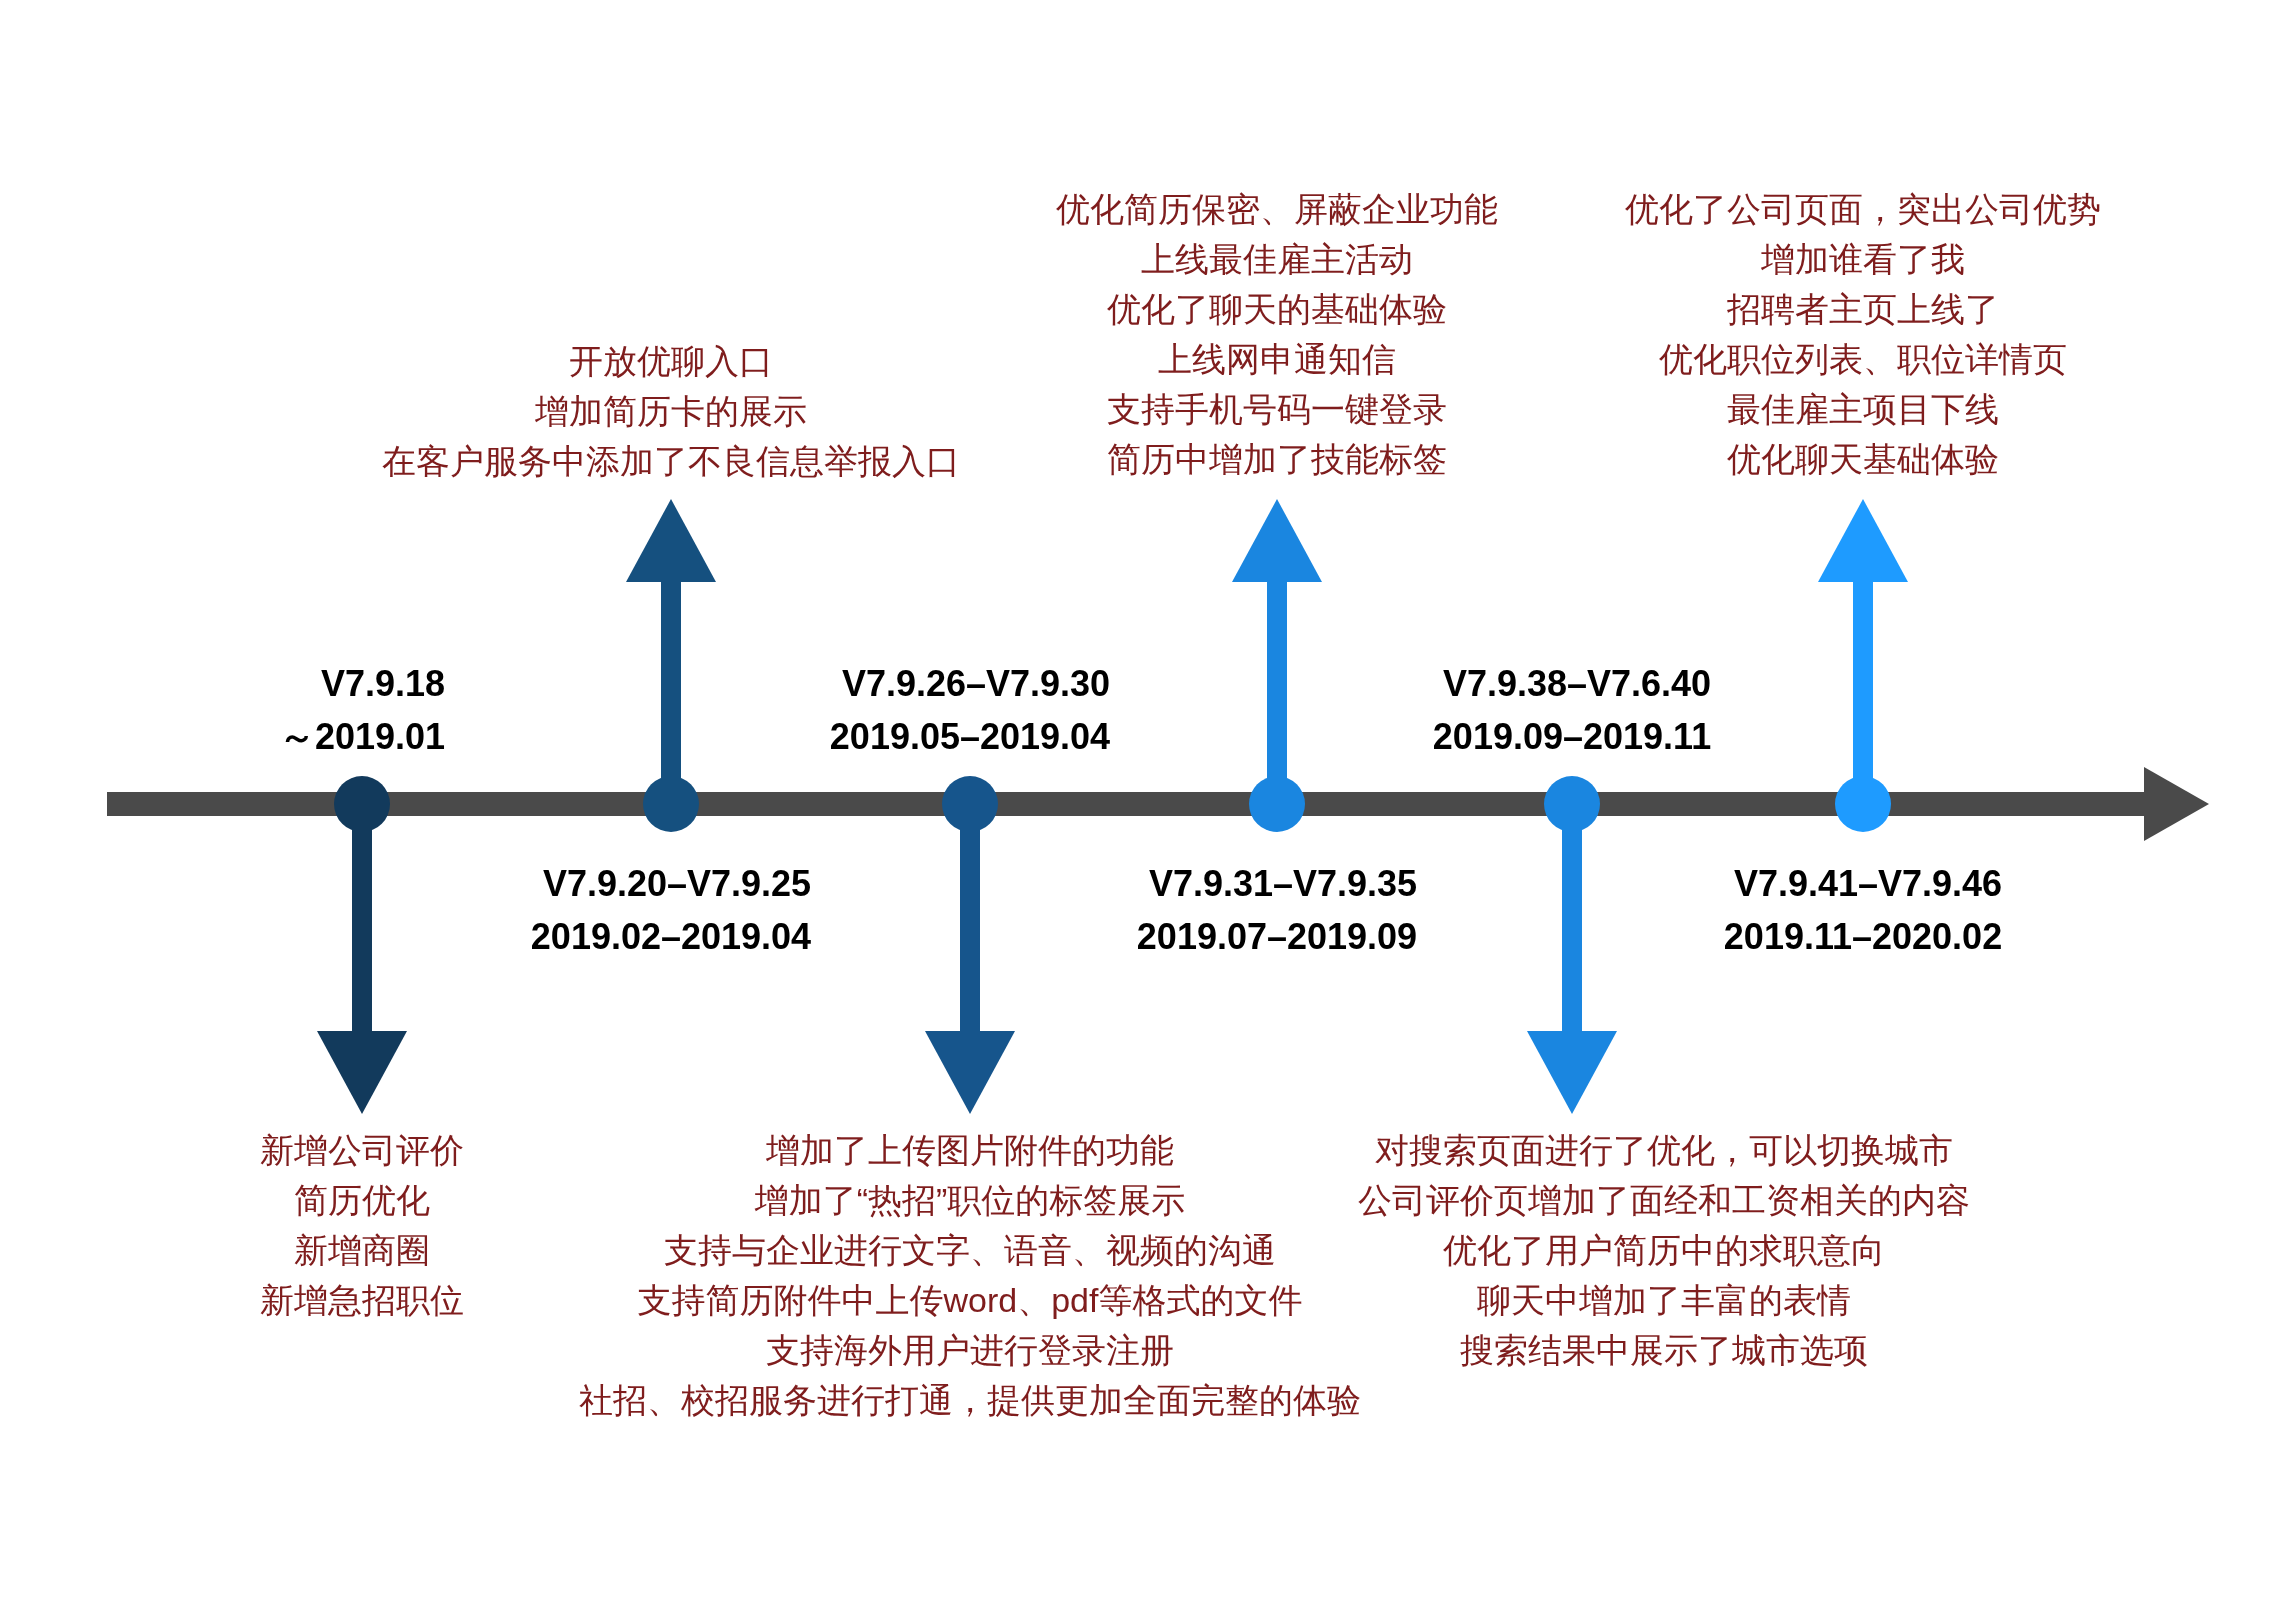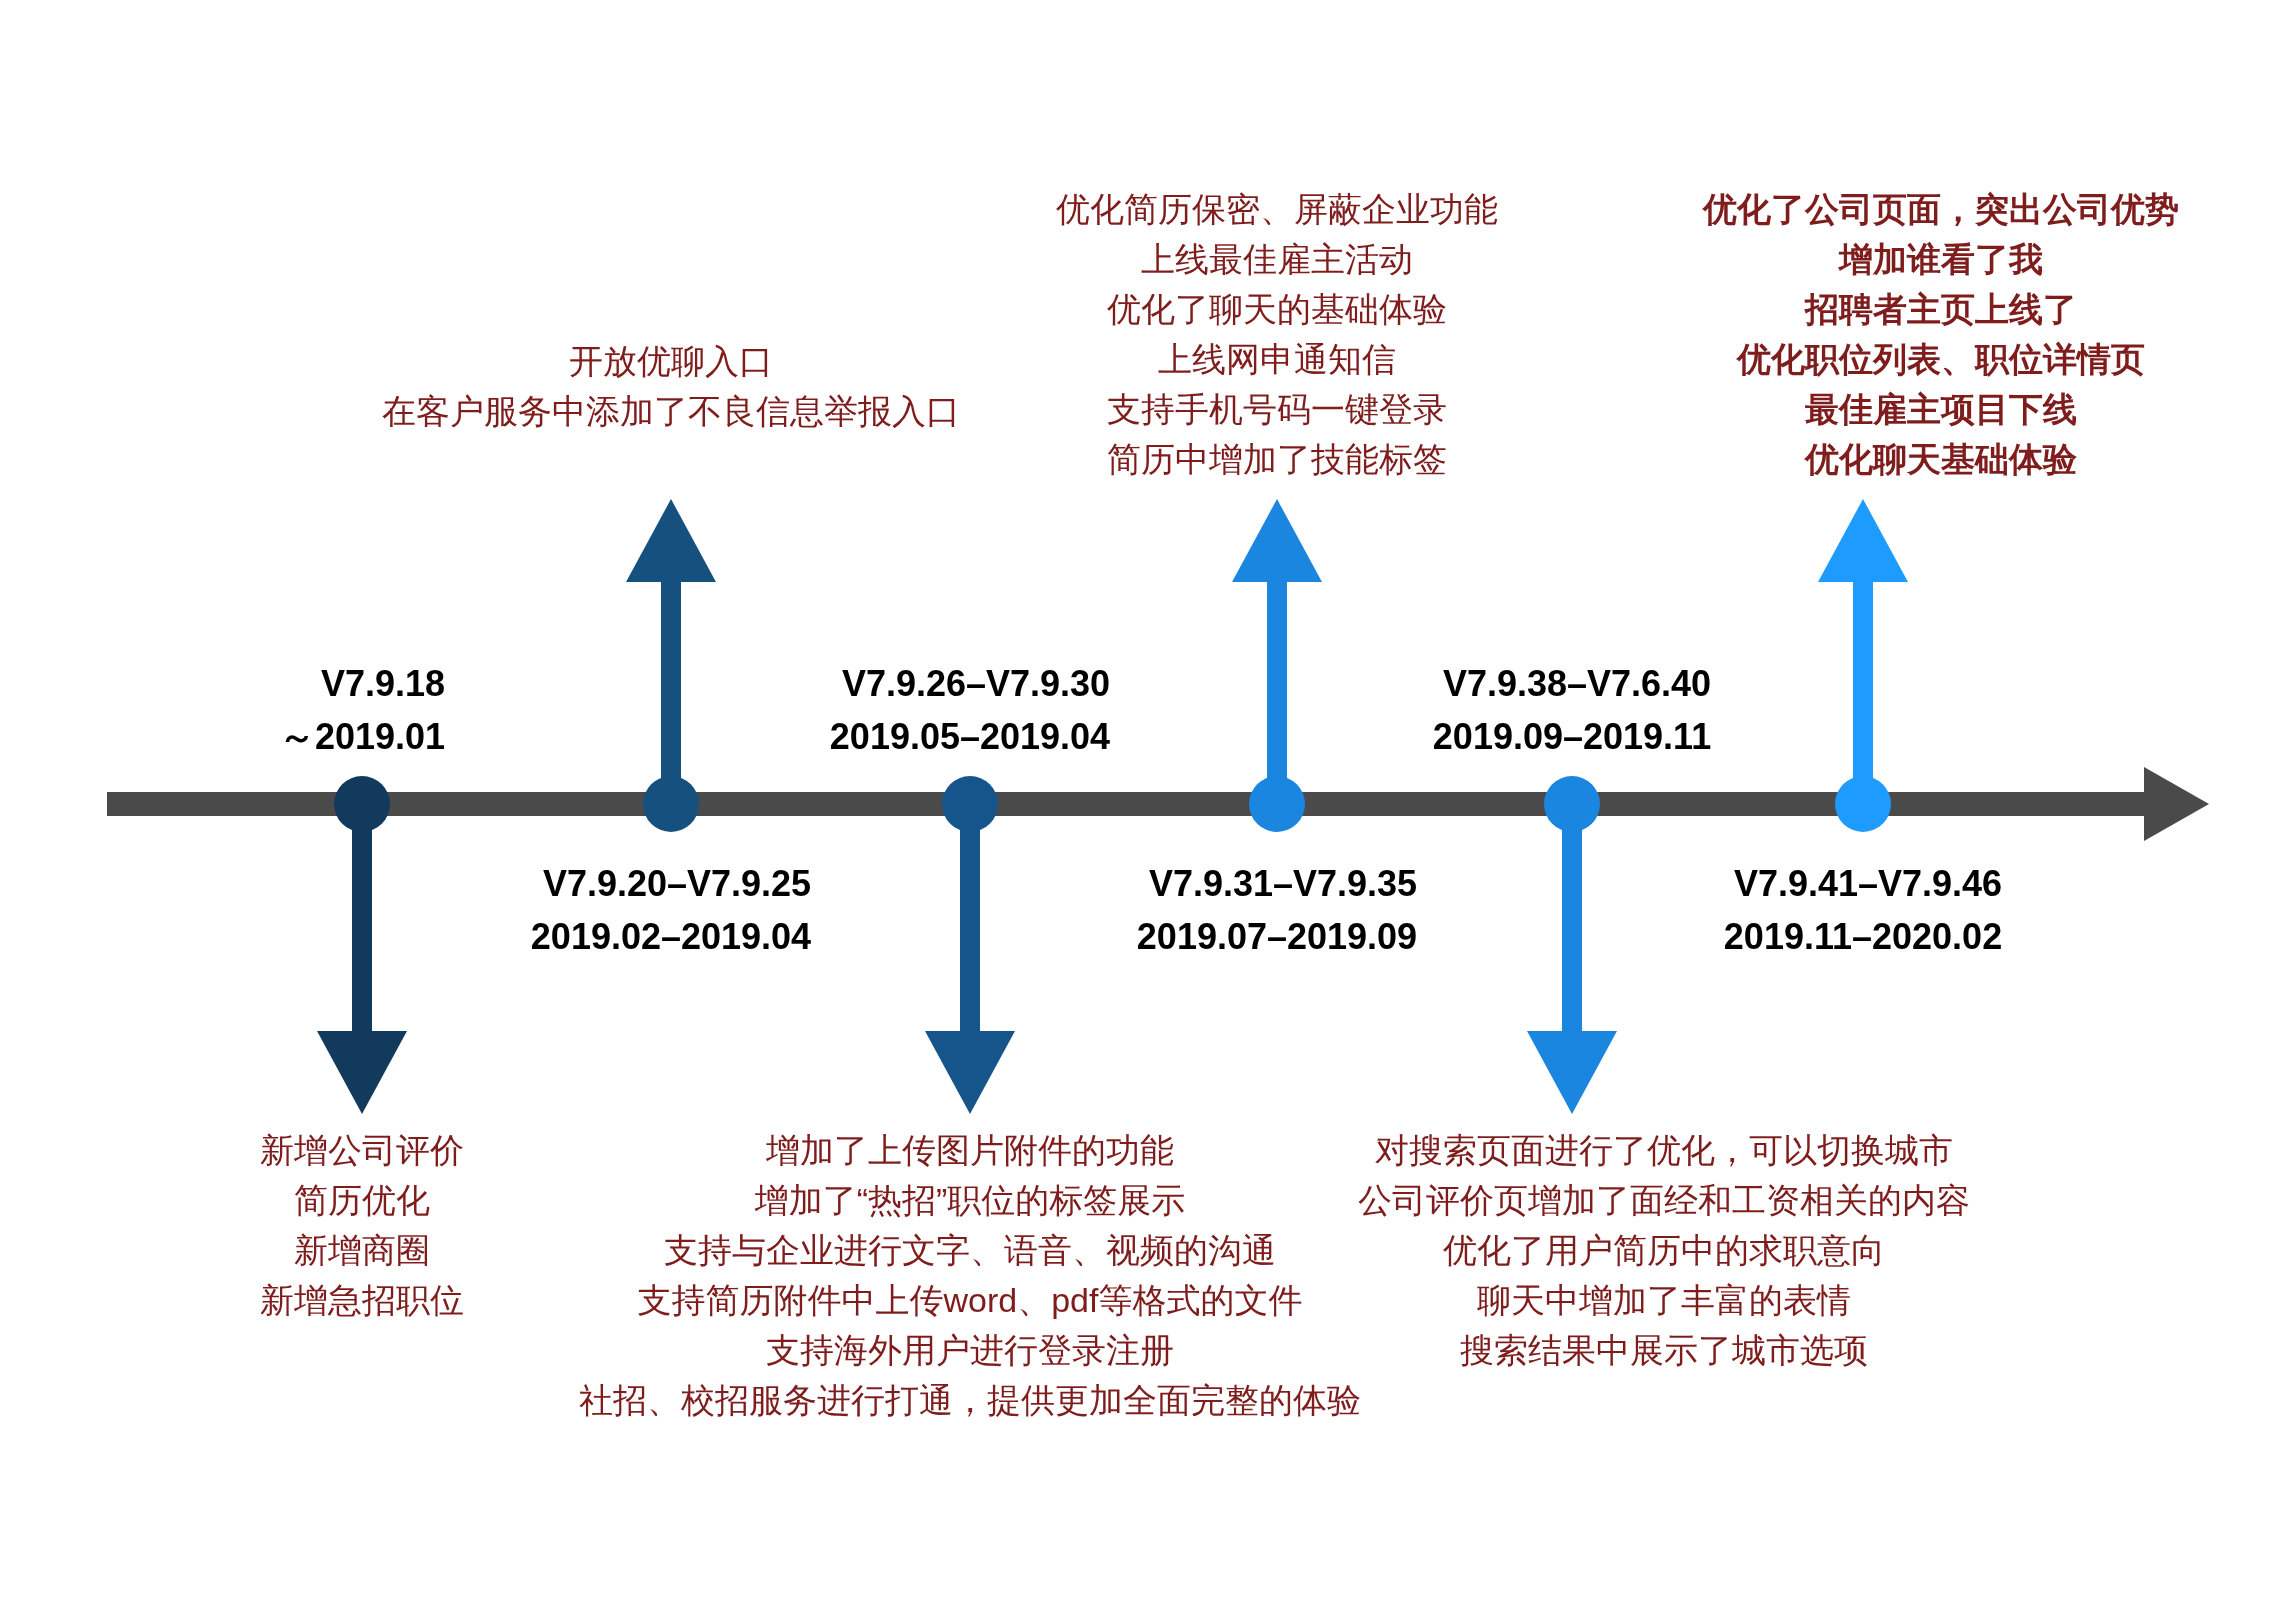--- a/index.html
+++ b/index.html
@@ -151,20 +151,21 @@
     </div>
   <div id="desc-layer">
       <div class="desc" style="left: 362px; top: 1126px;">
         <span class="ln">新增公司评价</span>
         <span class="ln">简历优化</span>
         <span class="ln">新增商圈</span>
         <span class="ln">新增急招职位</span>
       </div>
       <div class="desc" style="left: 671px; top: 337px;">
         <span class="ln">开放优聊入口</span>
+        <span class="ln">增加简历卡的展示</span>
         <span class="ln">在客户服务中添加了不良信息举报入口</span>
       </div>
       <div class="desc" style="left: 970px; top: 1126px;">
         <span class="ln">增加了上传图片附件的功能</span>
         <span class="ln">增加了“热招”职位的标签展示</span>
         <span class="ln">支持与企业进行文字、语音、视频的沟通</span>
         <span class="ln">支持简历附件中上传word、pdf等格式的文件</span>
         <span class="ln">支持海外用户进行登录注册</span>
         <span class="ln">社招、校招服务进行打通，提供更加全面完整的体验</span>
       </div>
@@ -176,21 +177,21 @@
         <span class="ln">支持手机号码一键登录</span>
         <span class="ln">简历中增加了技能标签</span>
       </div>
       <div class="desc" style="left: 1664px; top: 1126px;">
         <span class="ln">对搜索页面进行了优化，可以切换城市</span>
         <span class="ln">公司评价页增加了面经和工资相关的内容</span>
         <span class="ln">优化了用户简历中的求职意向</span>
         <span class="ln">聊天中增加了丰富的表情</span>
         <span class="ln">搜索结果中展示了城市选项</span>
       </div>
-      <div class="desc" style="left: 1941px; top: 185px; font-weight: bold;">
+      <div class="desc" style="left: 1863px; top: 185px;">
         <span class="ln">优化了公司页面，突出公司优势</span>
         <span class="ln">增加谁看了我</span>
         <span class="ln">招聘者主页上线了</span>
         <span class="ln">优化职位列表、职位详情页</span>
         <span class="ln">最佳雇主项目下线</span>
         <span class="ln">优化聊天基础体验</span>
       </div>
     </div>
 
 </div>

